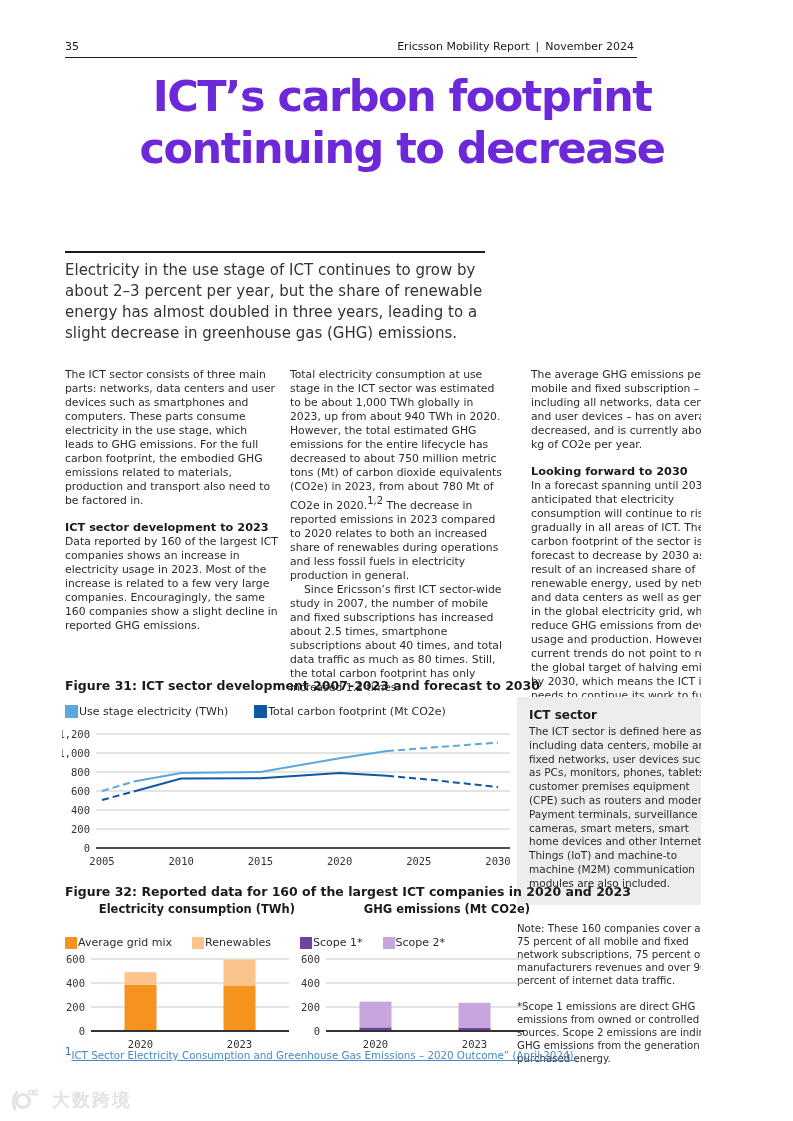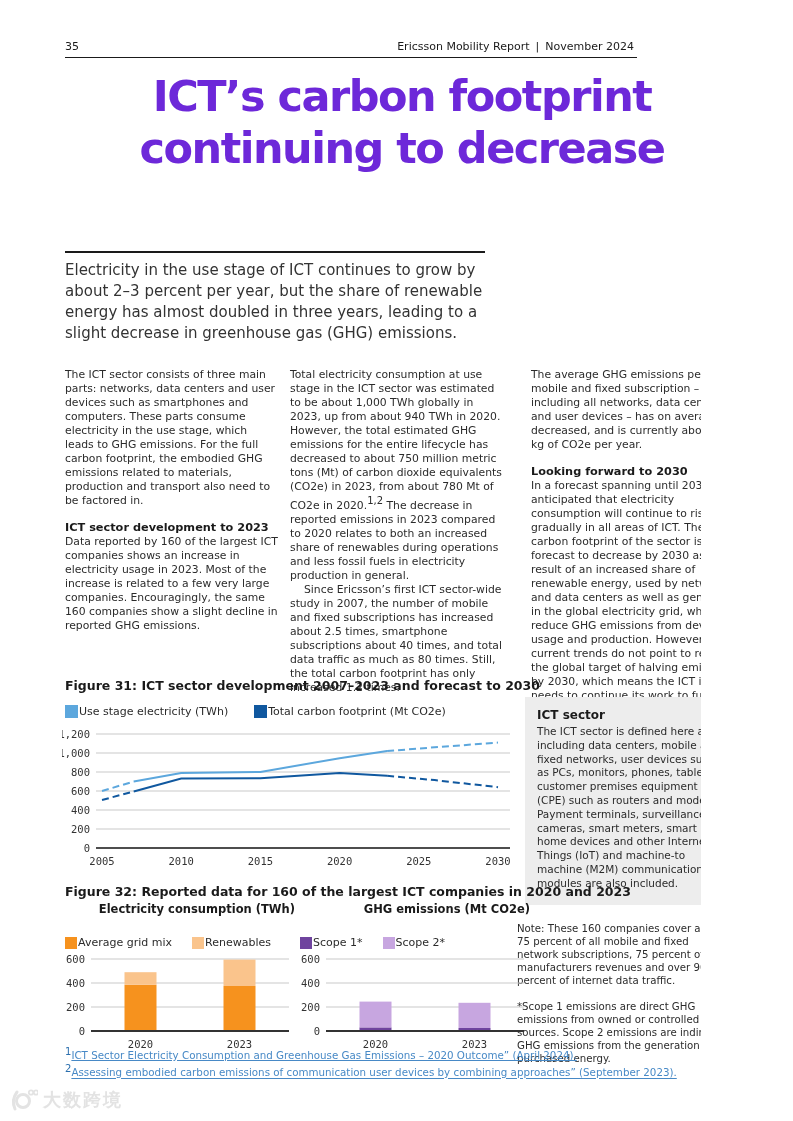--- a/index.html
+++ b/index.html
@@ -30,39 +30,39 @@
   .legend-item{display:flex;align-items:center;gap:1px;}
   .chip{width:13px;height:13px;display:inline-block;}
   .chip-sm{width:12px;height:12px;display:inline-block;}
   .c-blue1{background:#5CA7DD;} .c-blue2{background:#10589F;}
   .c-orange{background:#F6921E;} .c-lorange{background:#FAC48C;}
   .c-purple{background:#6F449E;} .c-lpurple{background:#C7A6E0;}
   .fig31-chart{position:absolute;left:62px;top:726px;}
   .tick{font-family:"DejaVu Sans Mono","Liberation Mono",monospace;font-size:10.5px;fill:#333;}
   
   .ict-box{position:absolute;left:517px;top:697px;width:213px;min-height:208px;background:#EDEDED;
-           box-sizing:border-box;padding:11px 12px 13px 12px;margin-left:8px;}
+           box-sizing:border-box;padding:11px 12px 13px 12px;}
   .ict-box h3{font-size:12px;font-weight:bold;margin:0 0 3px 0;color:#1a1a1a;}
   .ict-box p{margin:0;font-size:10.5px;line-height:13.8px;color:#2b2b2b;}
   
   .notes{position:absolute;left:517px;top:922px;width:213px;font-size:10.2px;line-height:13px;color:#2b2b2b;}
   .notes p{margin:0 0 13px 0;}
   
   .fig32-title{position:absolute;left:65px;top:884px;font-size:12.5px;font-weight:bold;color:#1a1a1a;}
   .panel{position:absolute;top:902px;width:230px;}
   .panel-left{left:65px;} .panel-right{left:300px;}
   .panel-title{text-align:right;font-size:11.5px;font-weight:bold;color:#1a1a1a;}
   .panel-legend{display:flex;gap:20px;font-size:11px;margin-top:20px;align-items:center;}
   .panel svg{margin-top:4px;display:block;}
   
   .footnotes{position:absolute;left:65px;top:1045px;font-size:10.3px;line-height:13px;color:#4789C6;}
   .footnotes a{color:#4789C6;text-decoration:underline;cursor:pointer;}
   .footnotes sup{color:#2b6fae;}
   
-  .watermark{position:absolute;left:8px;top:1088px;display:flex;align-items:center;gap:5px;
+  .watermark{position:absolute;left:8px;top:1088px;display:flex;align-items:center;gap:14px;
              color:#E3E3E3;font-size:18px;font-weight:bold;letter-spacing:2px;}
 </style>
 </head>
 <body>
 
 <div class="page">
 
   <div class="page-num">35</div>
   <div class="header-right"><span>Ericsson Mobility Report</span><span>|</span><span>November 2024</span></div>
   <div class="header-rule"></div>
@@ -201,21 +201,20 @@
         <text x="75.5" y="95" text-anchor="middle" class="tick">2020</text>
         <rect x="158.5" y="75.0" width="32" height="3.0" fill="#6F449E"></rect>
         <rect x="158.5" y="49.8" width="32" height="25.2" fill="#C7A6E0"></rect>
         <text x="174.5" y="95" text-anchor="middle" class="tick">2023</text>
         <line x1="26" x2="224" y1="78" y2="78" stroke="#333" stroke-width="2"></line>
       </svg>
   </div>
 
   <div class="footnotes">
     <div><sup>1</sup><a>ICT Sector Electricity Consumption and Greenhouse Gas Emissions – 2020 Outcome” (April 2024).</a></div>
-    <div><sup>2</sup><a>Assessing embodied carbon emissions of communication user devices by combining approaches” (September 2023).</a></div>
   </div>
 
   <div class="watermark">
     <svg width="30" height="24" viewBox="0 0 30 24">
       <path d="M7 21 Q3 12 9 4" fill="none" stroke="#E3E3E3" stroke-width="3" stroke-linecap="round"></path>
       <circle cx="15" cy="13" r="6.5" fill="none" stroke="#E3E3E3" stroke-width="3"></circle>
       <circle cx="23" cy="4.5" r="2.2" fill="none" stroke="#E3E3E3" stroke-width="1.8"></circle>
       <circle cx="28" cy="4.5" r="2.2" fill="none" stroke="#E3E3E3" stroke-width="1.8"></circle>
     </svg>
     <span>大数跨境</span>

